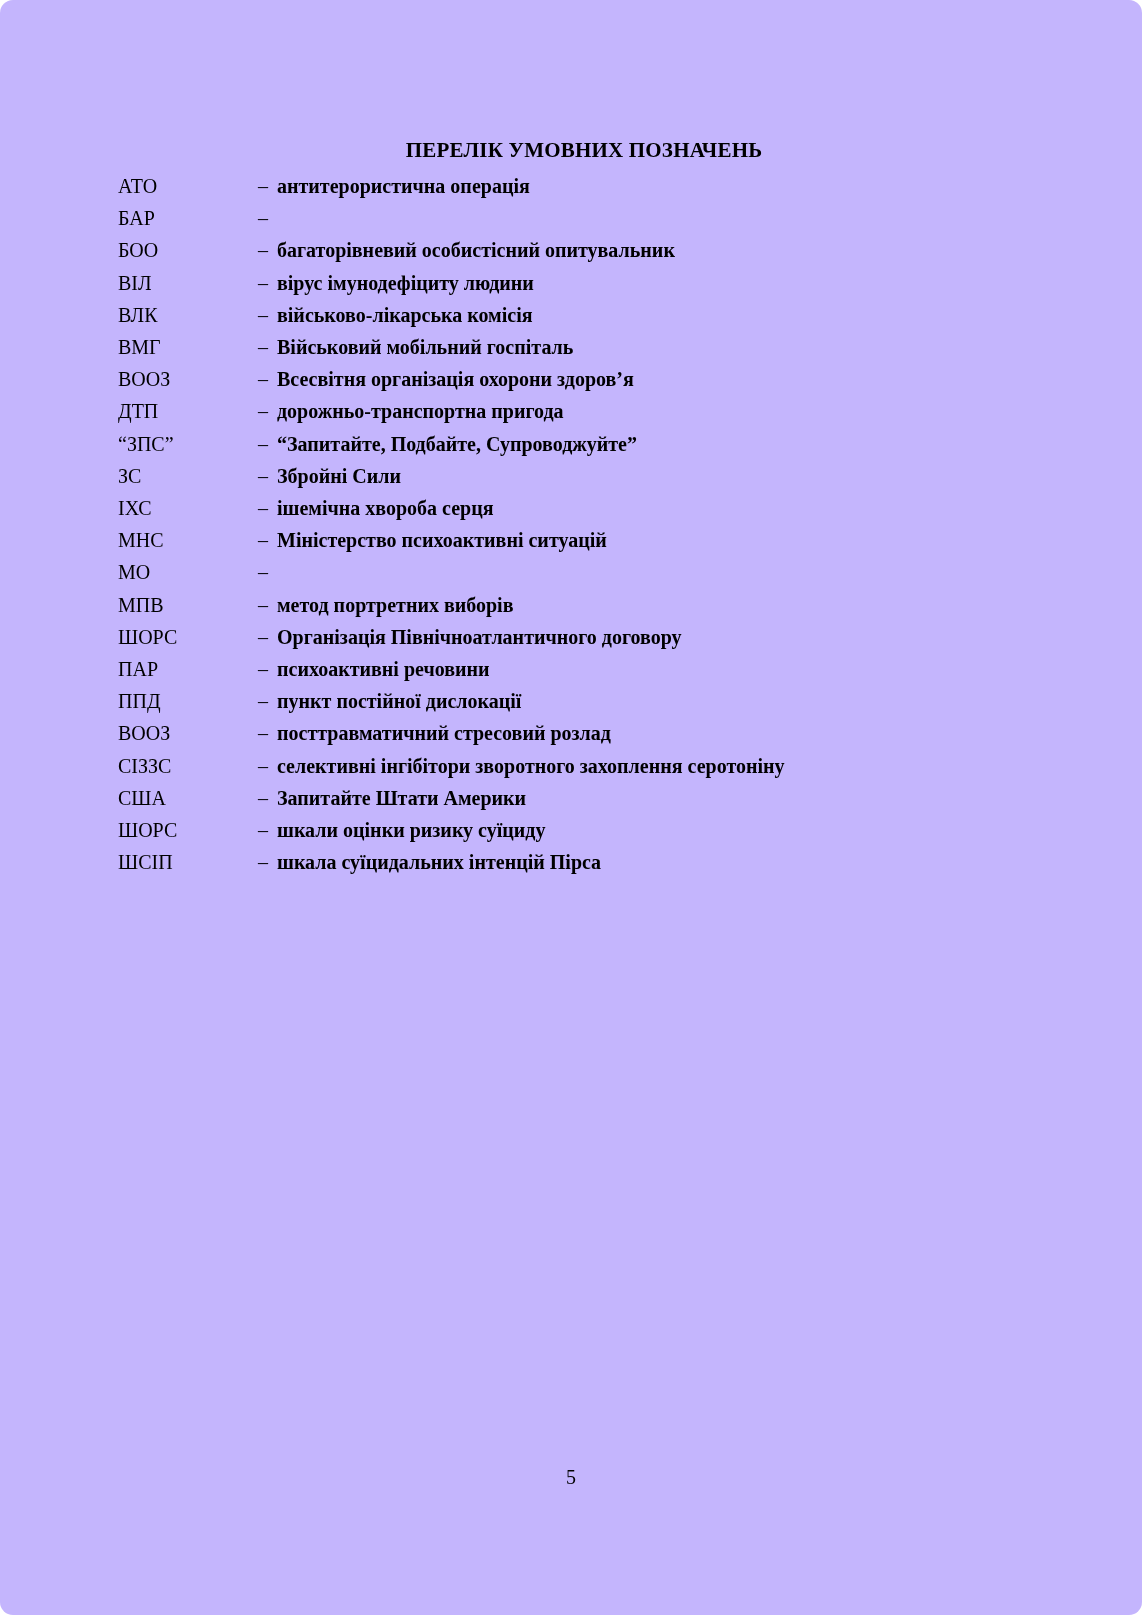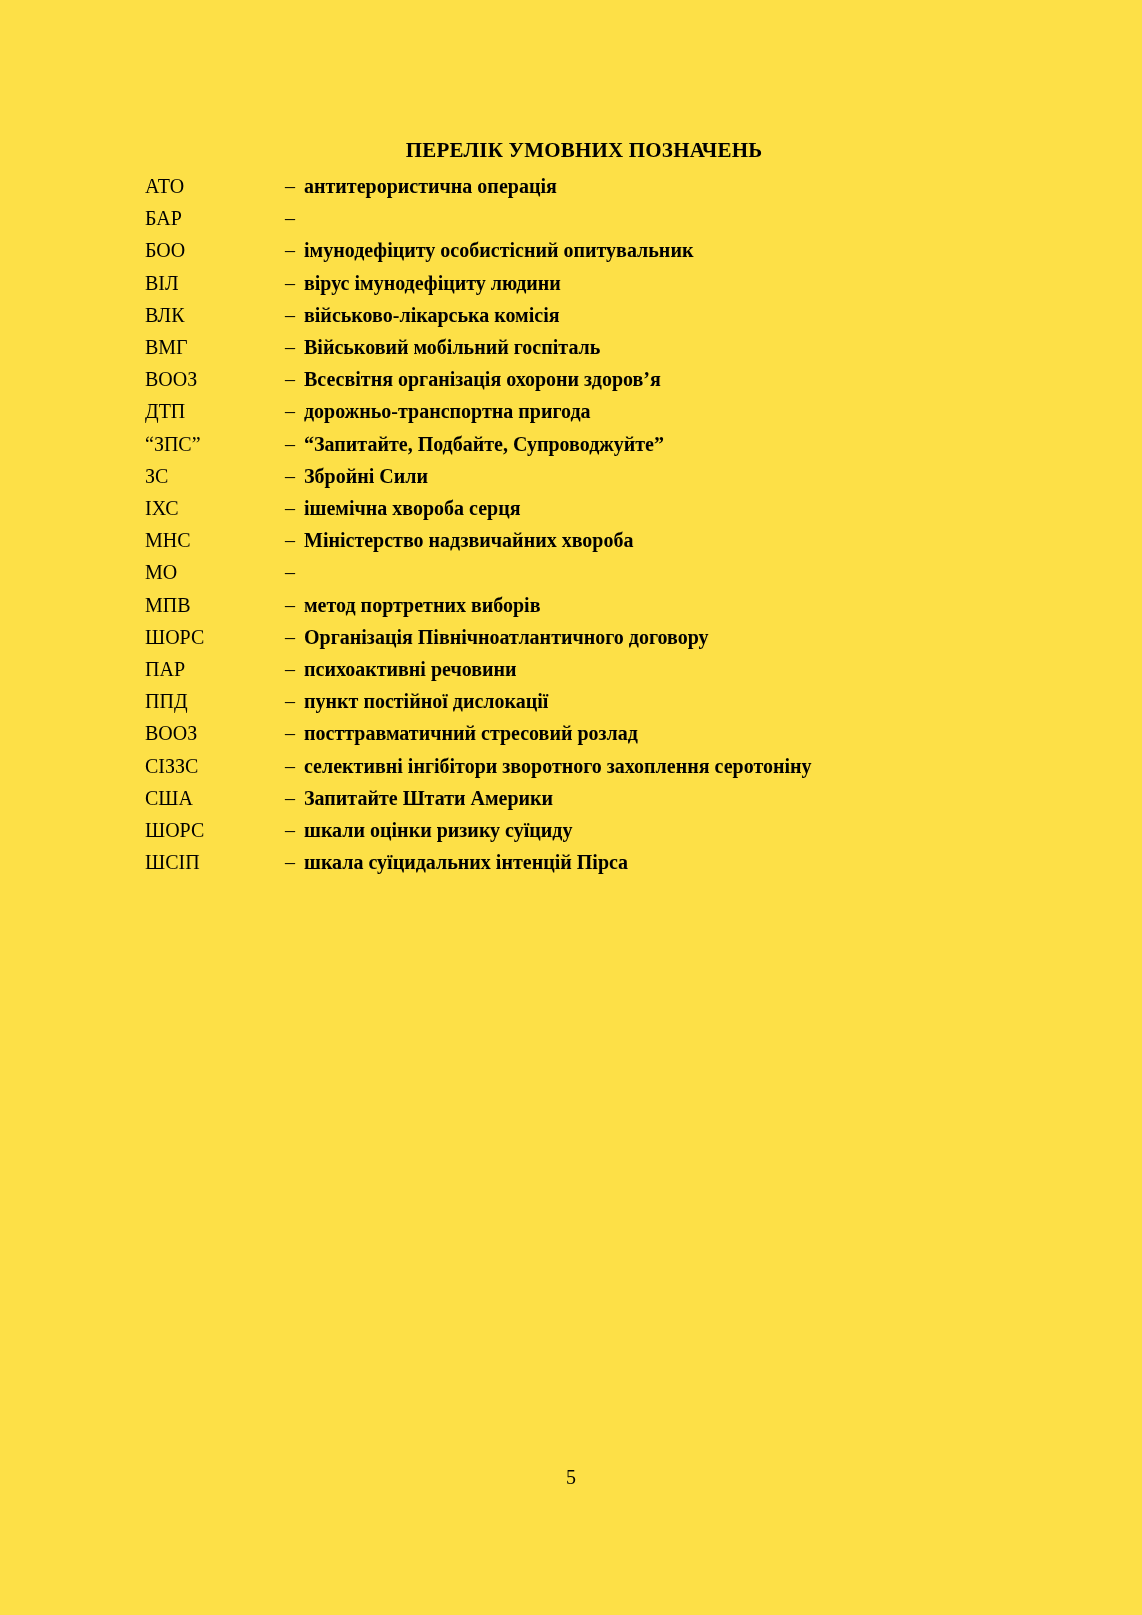--- a/index.html
+++ b/index.html
@@ -1,24 +1,25 @@
 <!DOCTYPE html>
 <html><head>
 <meta charset="utf-8">
 <style>
   * { margin: 0; padding: 0; box-sizing: border-box; }
   html, body { background: #ffffff; }
   .page {
     position: relative;
     width: 1142px;
     height: 1615px;
-    background: #fde047;
+    background: #c4b5fd;
     font-family: "Liberation Serif", serif;
     color: #000000;
     overflow: hidden;
+    border-radius: 13px;
   }
   .content {
     position: absolute;
     left: 118px;
     top: 133px;
     width: 932px;
   }
   .doc-title {
     text-align: center;
     font-weight: bold;
@@ -31,21 +32,20 @@
   .abbr-row {
     display: flex;
     align-items: baseline;
     font-size: 20px;
     line-height: 32.2px;
   }
   .abbr {
     width: 140px;
     flex-shrink: 0;
     white-space: nowrap;
-    margin-left: 27px;
   }
   .dash {
     width: 19px;
     flex-shrink: 0;
   }
   .definition {
     flex: 1;
     font-weight: bold;
   }
   .page-number {
@@ -70,21 +70,21 @@
           <span class="dash">–</span>
           <span class="definition">антитерористична операція</span>
         </div>
         <div class="abbr-row">
           <span class="abbr">БАР</span>
           <span class="dash">–</span>
         </div>
         <div class="abbr-row">
           <span class="abbr">БОО</span>
           <span class="dash">–</span>
-          <span class="definition">імунодефіциту особистісний опитувальник</span>
+          <span class="definition">багаторівневий особистісний опитувальник</span>
         </div>
         <div class="abbr-row">
           <span class="abbr">ВІЛ</span>
           <span class="dash">–</span>
           <span class="definition">вірус імунодефіциту людини</span>
         </div>
         <div class="abbr-row">
           <span class="abbr">ВЛК</span>
           <span class="dash">–</span>
           <span class="definition">військово-лікарська комісія</span>
@@ -115,21 +115,21 @@
           <span class="definition">Збройні Сили</span>
         </div>
         <div class="abbr-row">
           <span class="abbr">ІХС</span>
           <span class="dash">–</span>
           <span class="definition">ішемічна хвороба серця</span>
         </div>
         <div class="abbr-row">
           <span class="abbr">МНС</span>
           <span class="dash">–</span>
-          <span class="definition">Міністерство надзвичайних хвороба</span>
+          <span class="definition">Міністерство психоактивні ситуацій</span>
         </div>
         <div class="abbr-row">
           <span class="abbr">МО</span>
           <span class="dash">–</span>
         </div>
         <div class="abbr-row">
           <span class="abbr">МПВ</span>
           <span class="dash">–</span>
           <span class="definition">метод портретних виборів</span>
         </div>

